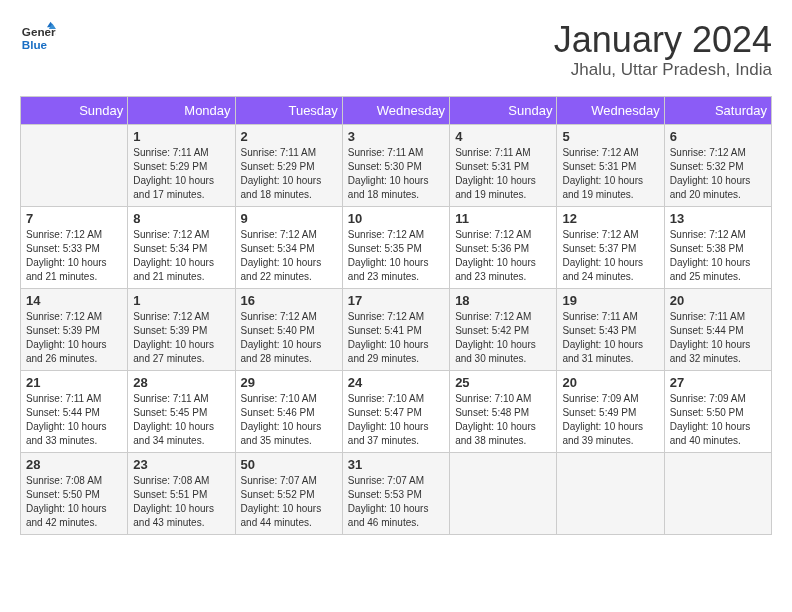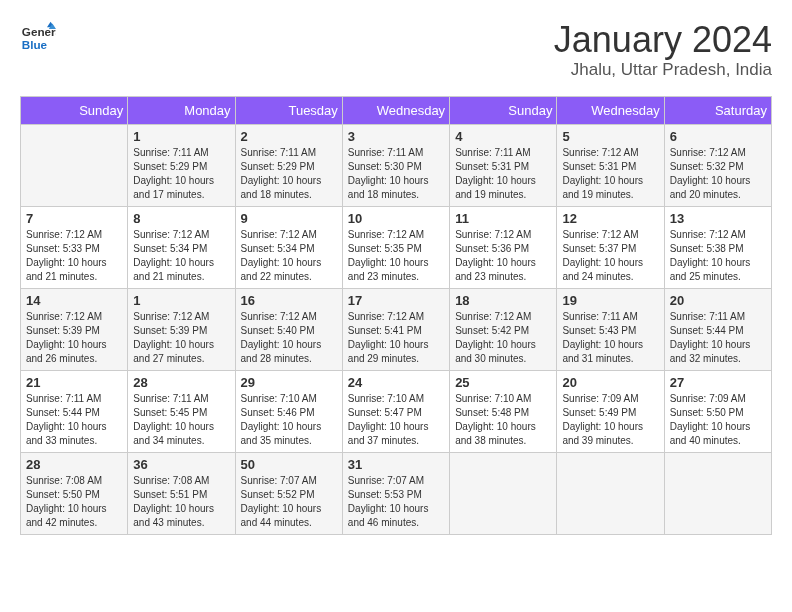--- a/index.html
+++ b/index.html
@@ -309,21 +309,21 @@
       </tr>
       <tr>
         <td>
           <span class="day-number">28</span>
           <div class="day-info" style="white-space: pre-line;">Sunrise: 7:08 AM
 Sunset: 5:50 PM
 Daylight: 10 hours
 and 42 minutes.</div>
         </td>
         <td>
-          <span class="day-number">36</span>
+          <span class="day-number">23</span>
           <div class="day-info" style="white-space: pre-line;">Sunrise: 7:08 AM
 Sunset: 5:51 PM
 Daylight: 10 hours
 and 43 minutes.</div>
         </td>
         <td>
           <span class="day-number">50</span>
           <div class="day-info" style="white-space: pre-line;">Sunrise: 7:07 AM
 Sunset: 5:52 PM
 Daylight: 10 hours

